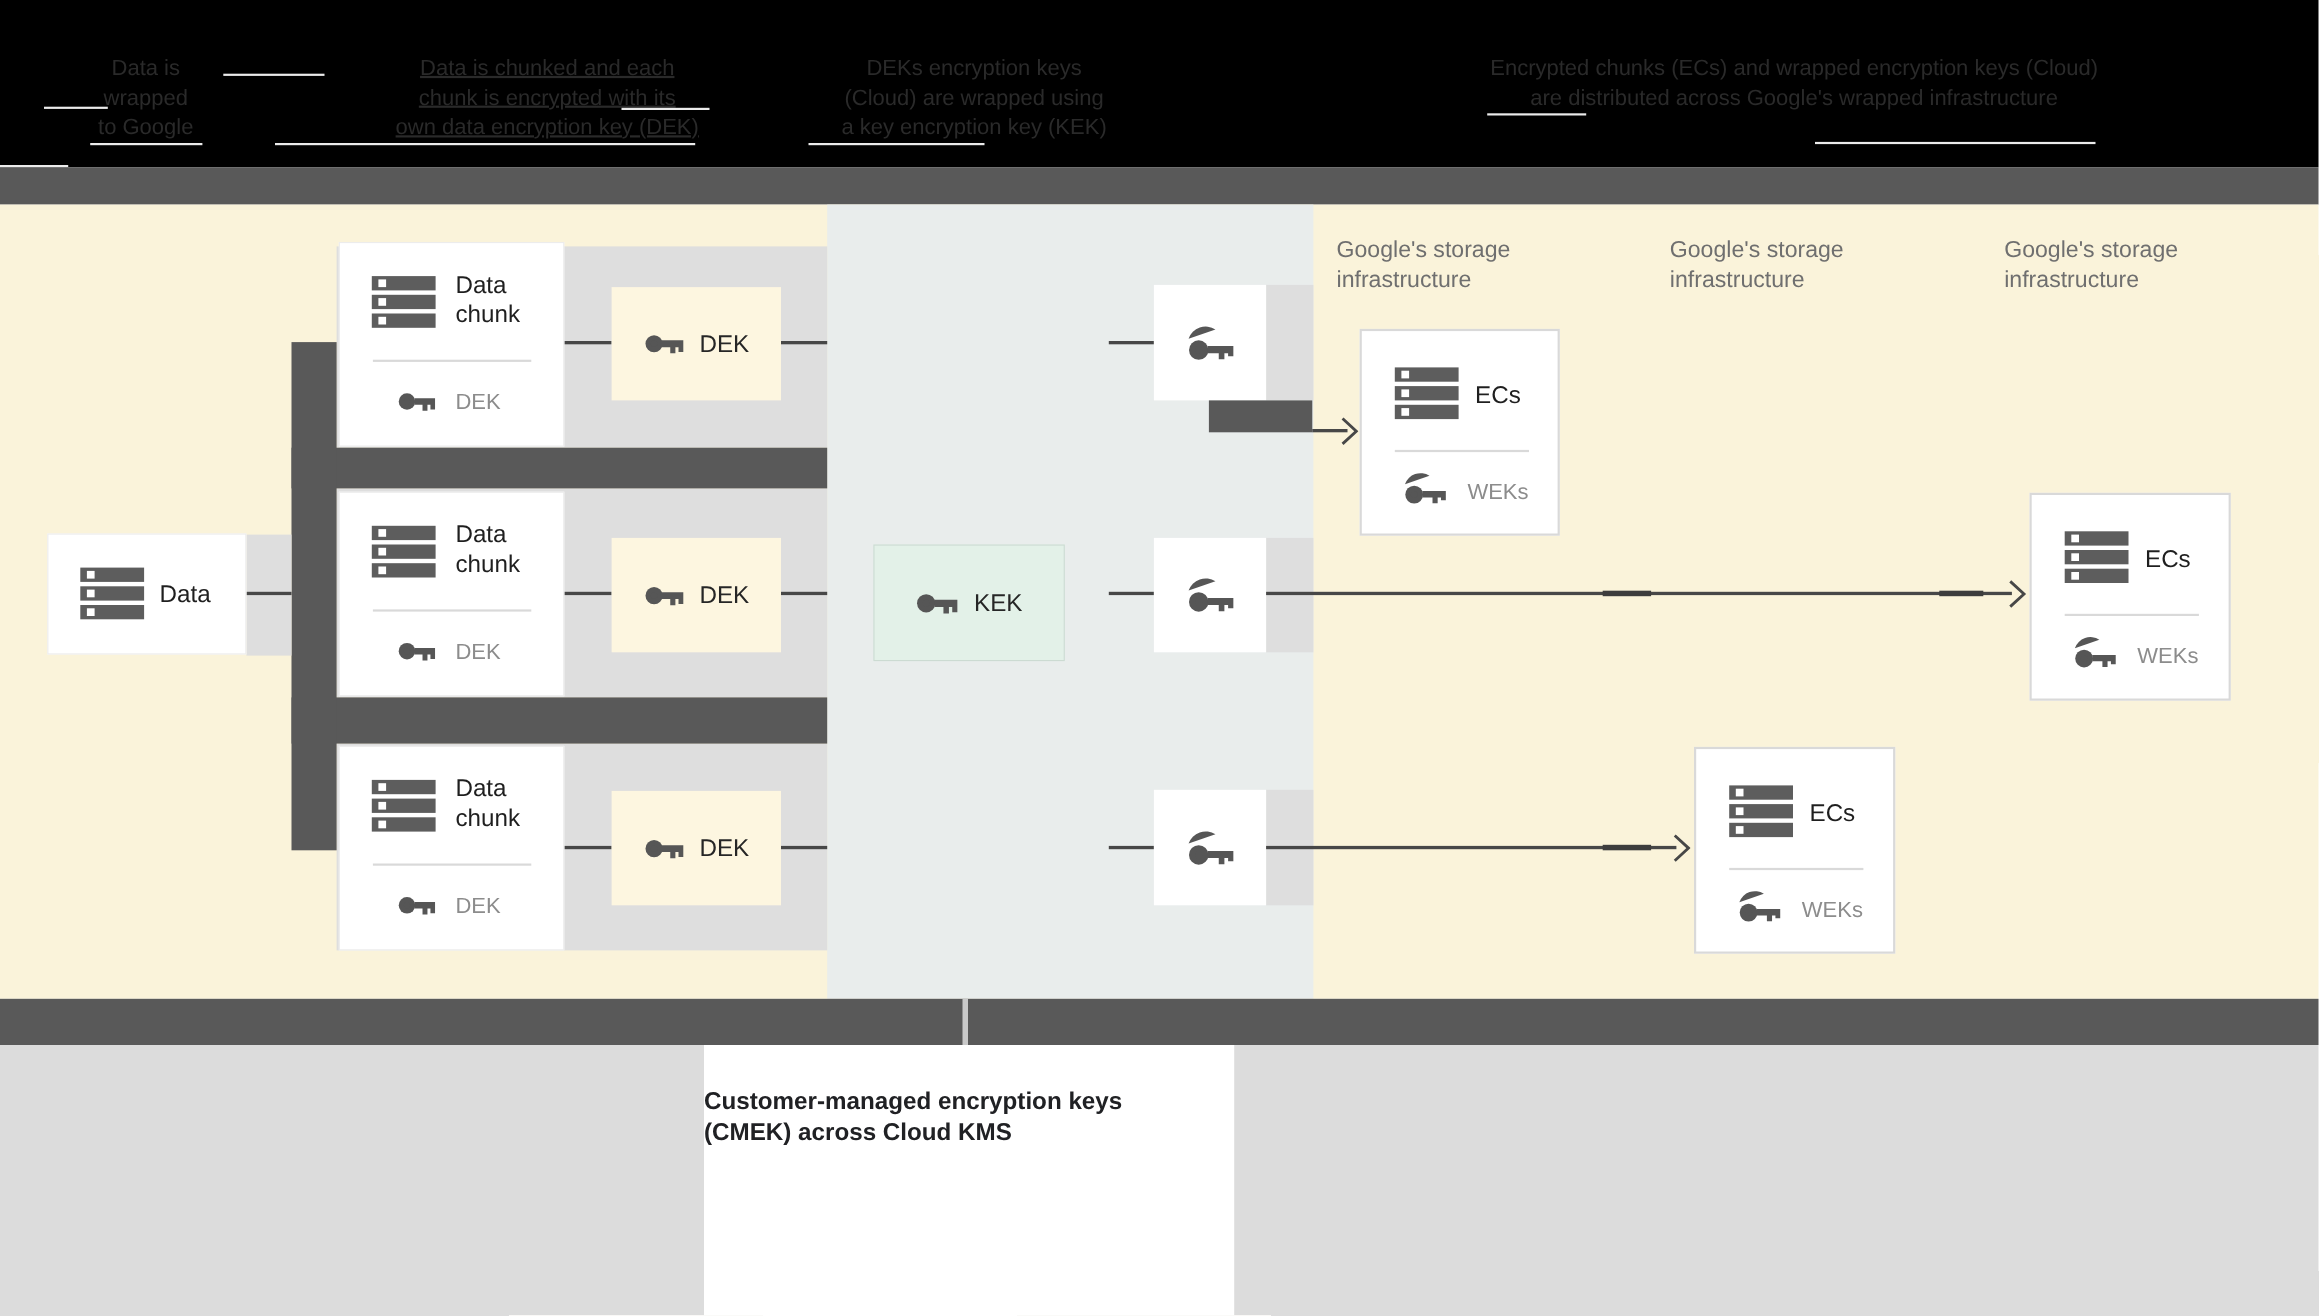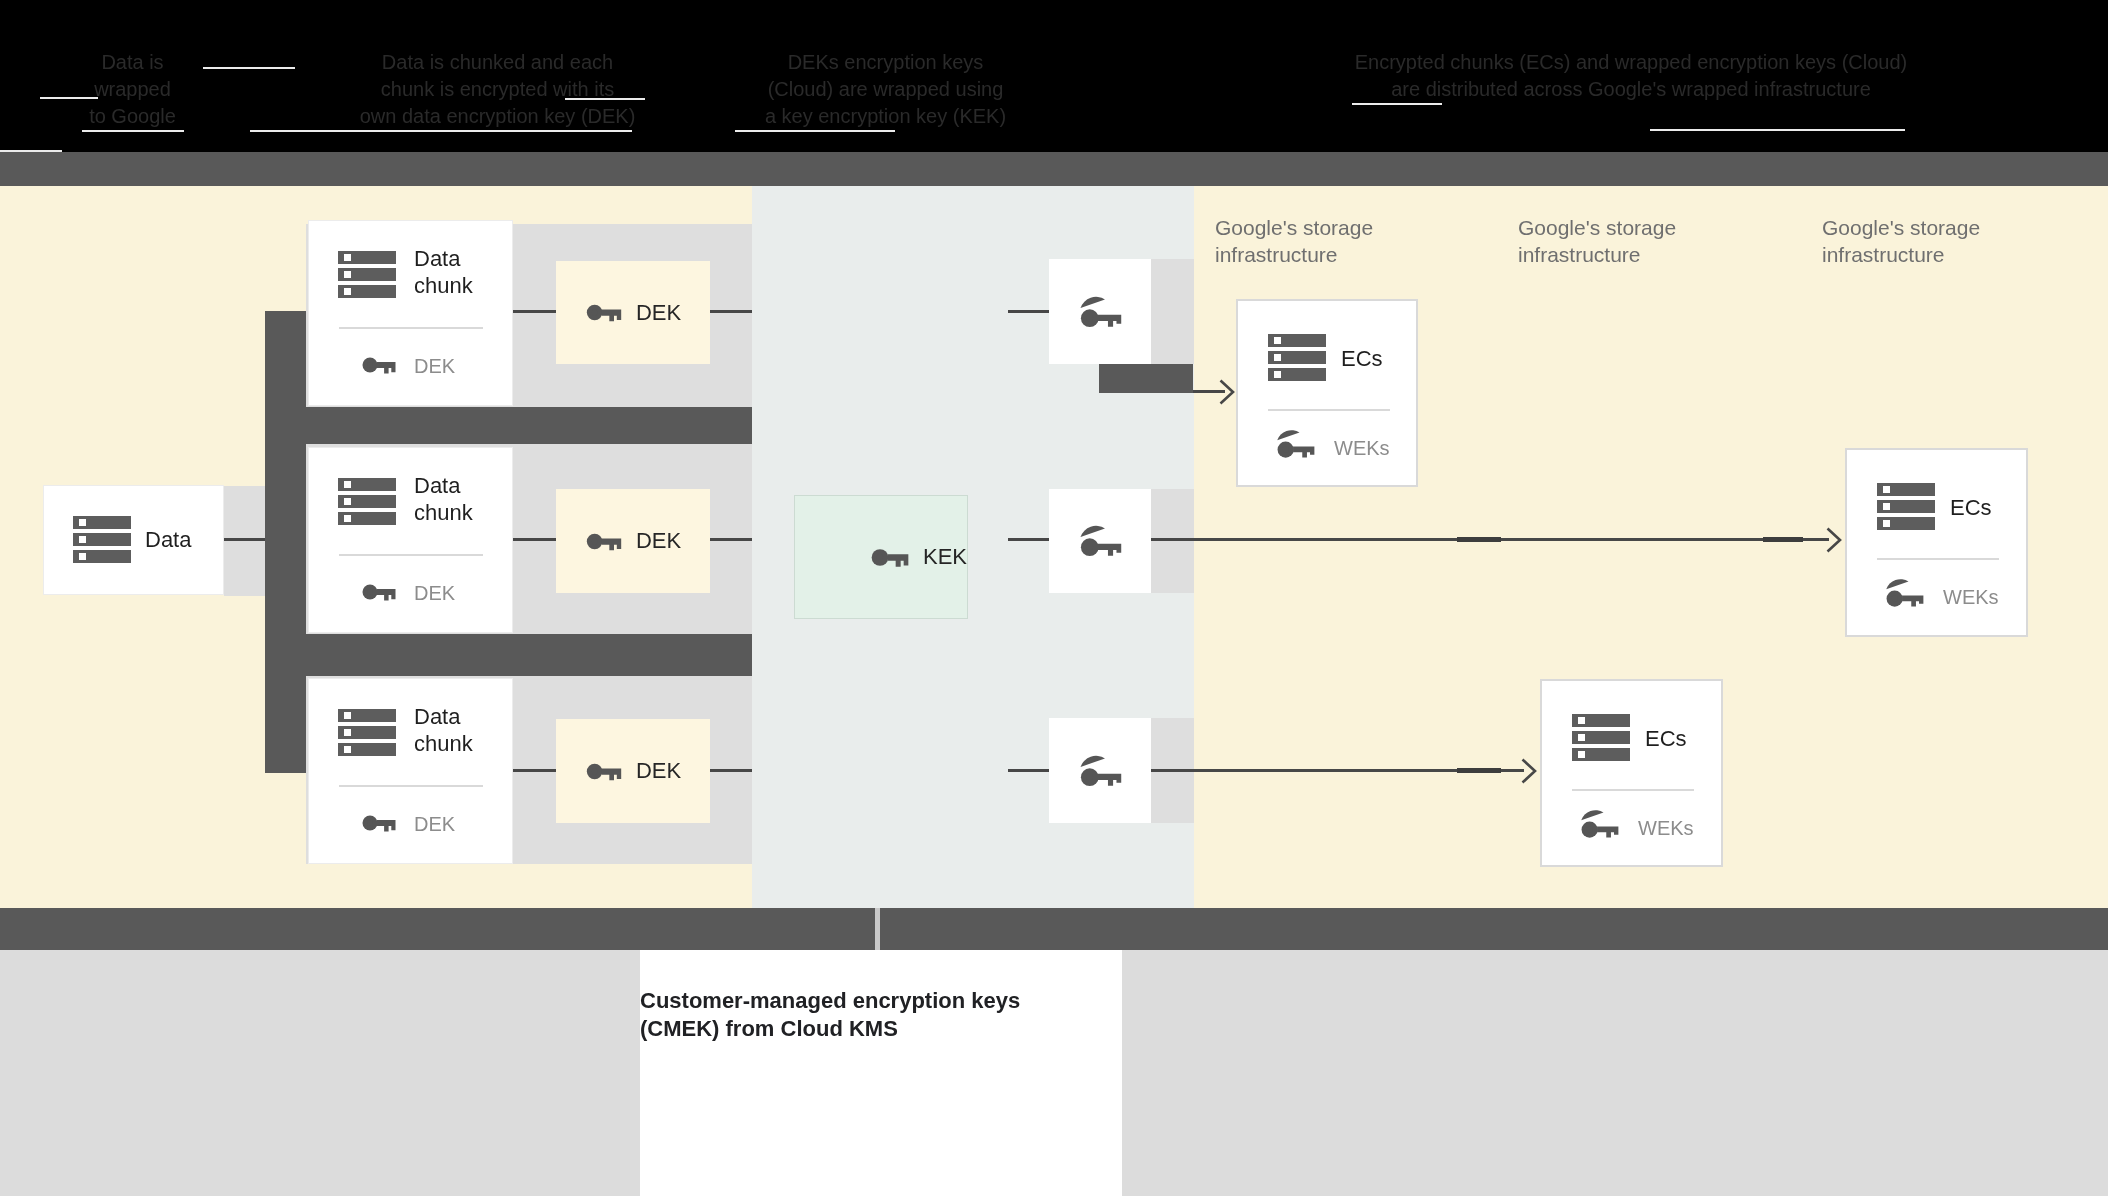--- a/index.html
+++ b/index.html
@@ -12,21 +12,21 @@
   .topbar{left:0;top:152px;width:2108px;height:34px;background:#595959;}
   .stage{left:0;top:186px;width:2108px;height:722px;background:#faf3da;}
   .kms-column{left:752px;top:0;width:442px;height:722px;background:#e9edec;}
   .bottombar{left:0;top:908px;width:2108px;height:42px;background:#595959;}
   .footer{left:0;top:950px;width:2108px;height:246px;background:#dcdcdc;}
 
   
   .hstep{position:absolute;top:49px;text-align:center;font-size:20px;line-height:27px;color:#2a2a2a;}
   .hstep div{white-space:nowrap;}
   .s1{left:55px;width:155px;}
-  .s2{left:250px;width:495px;}
+  .s2{left:250px;width:495px;text-decoration:underline;}
   .s3{left:713px;width:345px;}
   .s4{left:1290px;width:682px;}
   .glitch{position:absolute;height:2px;background:#fff;opacity:.92;}
 
   
   .band{background:#dedede;}
   .sep{background:#595959;}
   .trunk{background:#595959;}
   .line{background:#474747;height:3px;}
   .lineseg{background:#3d3d3d;height:5px;}
@@ -216,21 +216,21 @@
         </svg>
       <span class="boxlabel">DEK</span>
     </div>
     <div class="abs dekbox" style="left:556px;top:533px;width:154px;height:104px;">
       <svg class="key" style="width:38px;height:25px;" viewBox="0 0 24 16">
           <use href="#key-glyph"></use>
         </svg>
       <span class="boxlabel">DEK</span>
     </div>
 
-    <div class="abs kekbox" style="left:794px;top:309px;width:174px;height:124px;justify-content:flex-end;">
+    <div class="abs kekbox" style="left:794px;top:309px;width:174px;height:106px;">
       <svg class="key" style="width:40px;height:27px;" viewBox="0 0 24 16">
           <use href="#key-glyph"></use>
         </svg>
       <span class="boxlabel">KEK</span>
     </div>
 
     <div class="abs band" style="left:1151px;top:73px;width:43px;height:105px;"></div>
     <div class="abs band" style="left:1151px;top:303px;width:43px;height:104px;"></div>
     <div class="abs band" style="left:1151px;top:532px;width:43px;height:105px;"></div>
 
@@ -327,17 +327,17 @@
 
   <div class="abs bottombar">
     <div class="notch"></div>
   </div>
 
   <div class="abs footer"></div>
 
   <div class="abs caption">
     <div class="head">
       <div>Customer-managed encryption keys</div>
-      <div>(CMEK) from Cloud KMS</div>
+      <div>(CMEK) across Cloud KMS</div>
     </div>
   </div>
 
 </div>
 
 </body></html>

